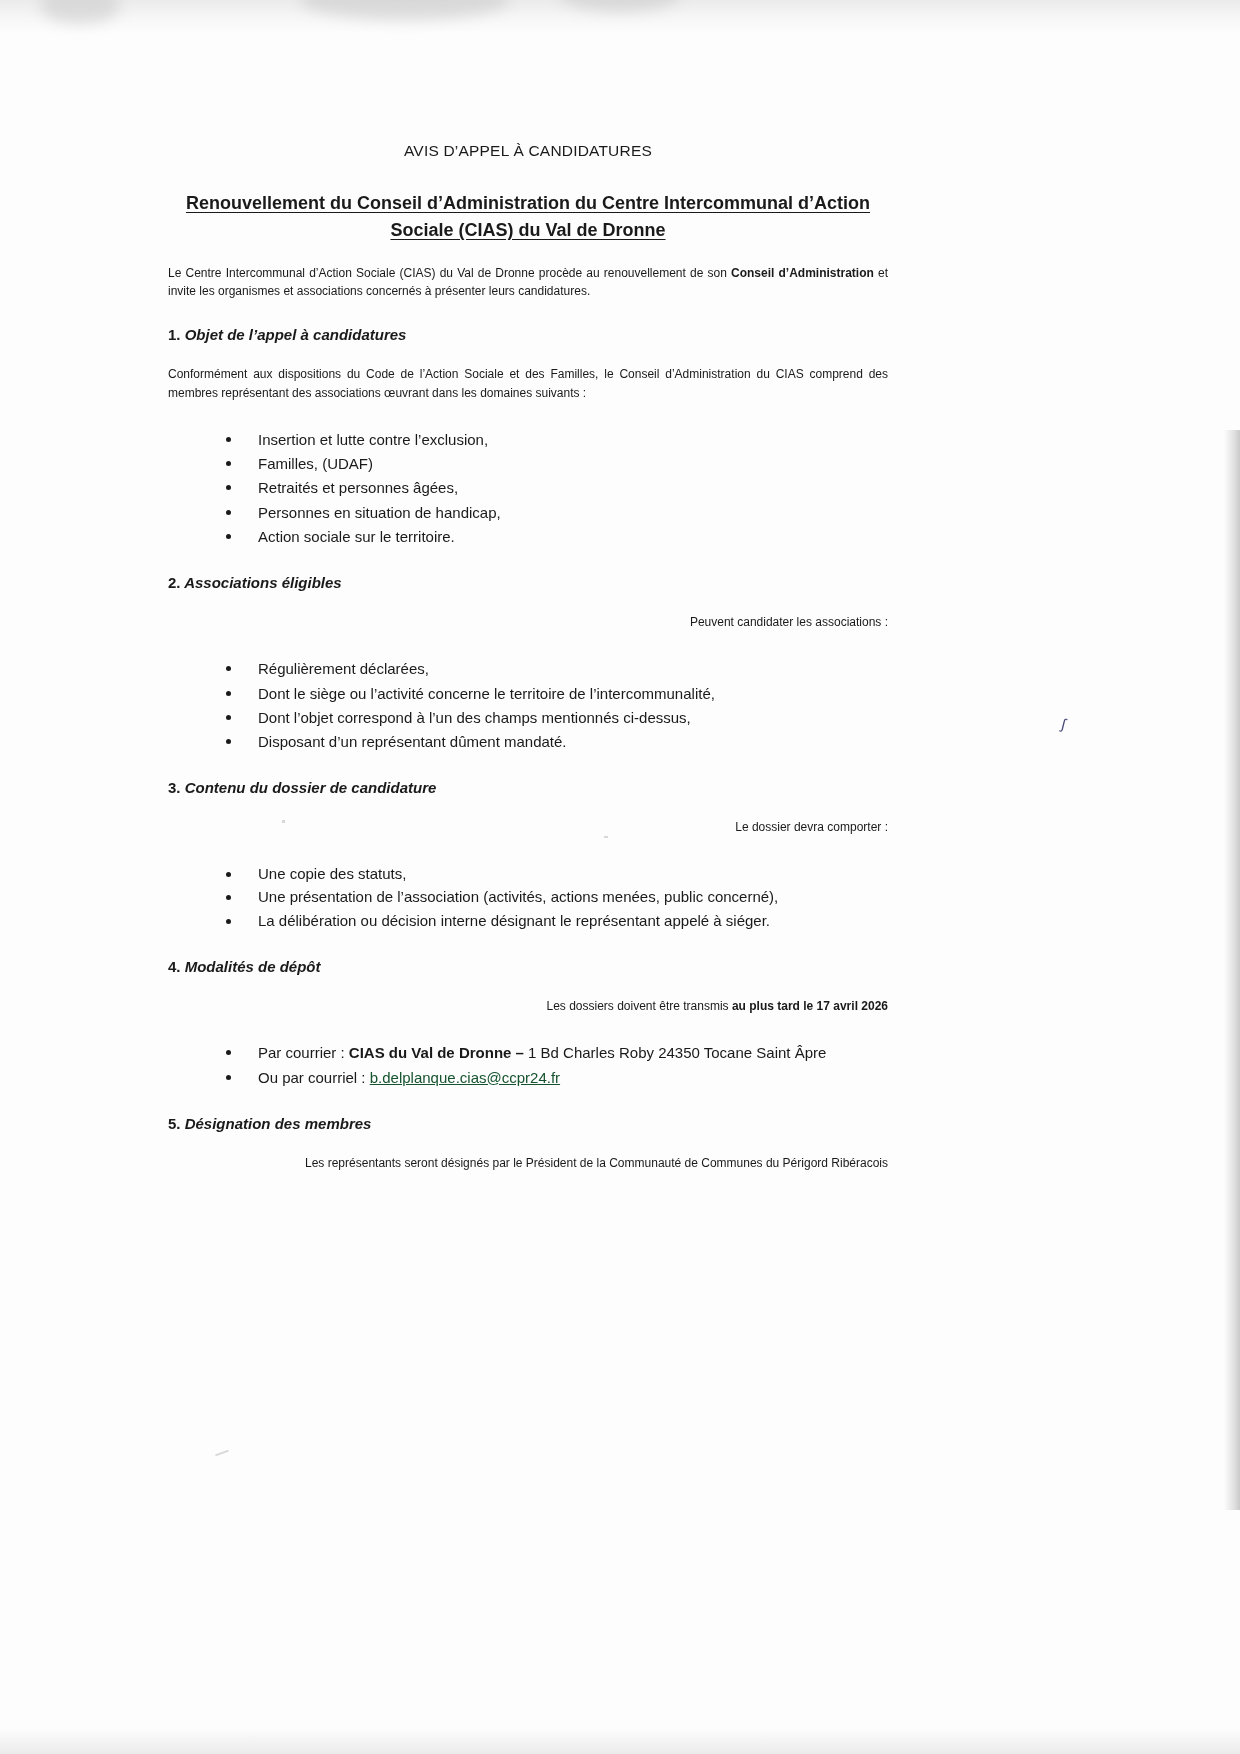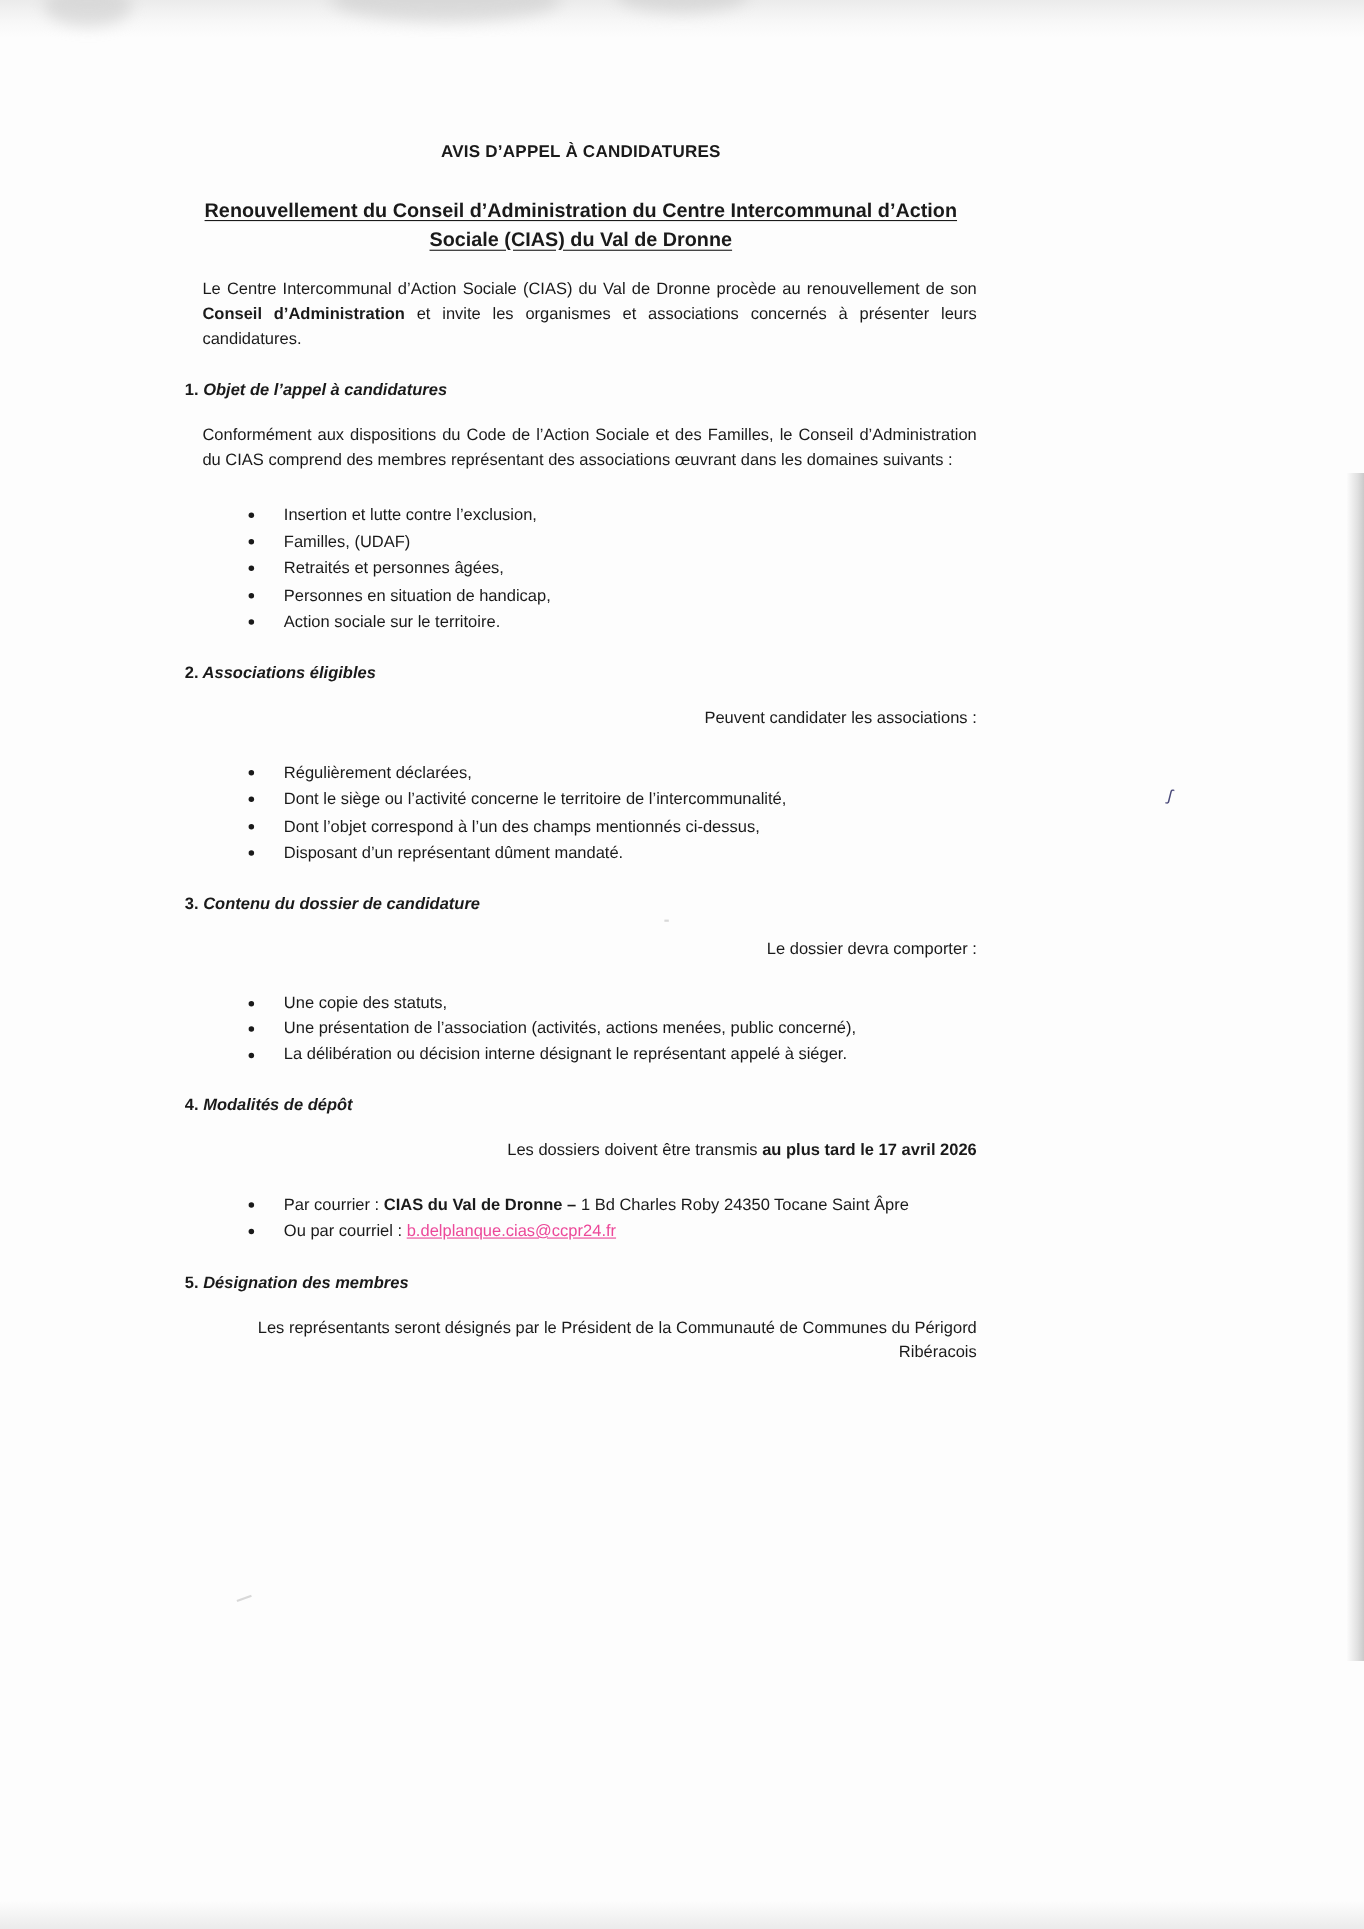--- a/index.html
+++ b/index.html
@@ -60,41 +60,41 @@
 
   .content {
     position: absolute;
     left: 168px;
     top: 130px;
     width: 720px;
   }
 
   .doc-title {
     text-align: center;
-    font-weight: bold;
+    font-weight: normal;
     font-size: 15.5px;
     letter-spacing: .2px;
-    margin: 0 0 30px 0;
+    margin: 12px 0 30px 0;
   }
 
   .doc-subtitle {
     text-align: center;
     font-weight: bold;
     font-size: 18px;
     line-height: 1.5;
     text-decoration: underline;
     text-underline-offset: 3px;
     margin: 0 0 20px 0;
   }
 
   .para {
-    font-size: 15px;
+    font-size: 12px;
     line-height: 1.52;
     text-align: justify;
-    margin: 0 0 26px 16px;
+    margin: 0 0 26px 0;
   }
   .para.nojust { text-align: right; }
 
   .section-head {
     font-size: 15px;
     font-weight: bold;
     font-style: italic;
     margin: 0 0 22px 0;
   }
   .section-head .num { font-style: normal; }
@@ -119,21 +119,21 @@
     width: 5px;
     height: 5px;
     background: #1a1a1a;
     border-radius: 50%;
   }
   ul.bullets.wide li { line-height: 1.5; }
 
   b, strong { font-weight: bold; }
 
   .mail-link {
-    color: #ec4899;
+    color: #14532d;
     text-decoration: underline;
   }
 
   .indent-para {
     padding-left: 26px;
     font-size: 15px;
     line-height: 1.5;
     margin: 0 0 26px 0;
   }
 

